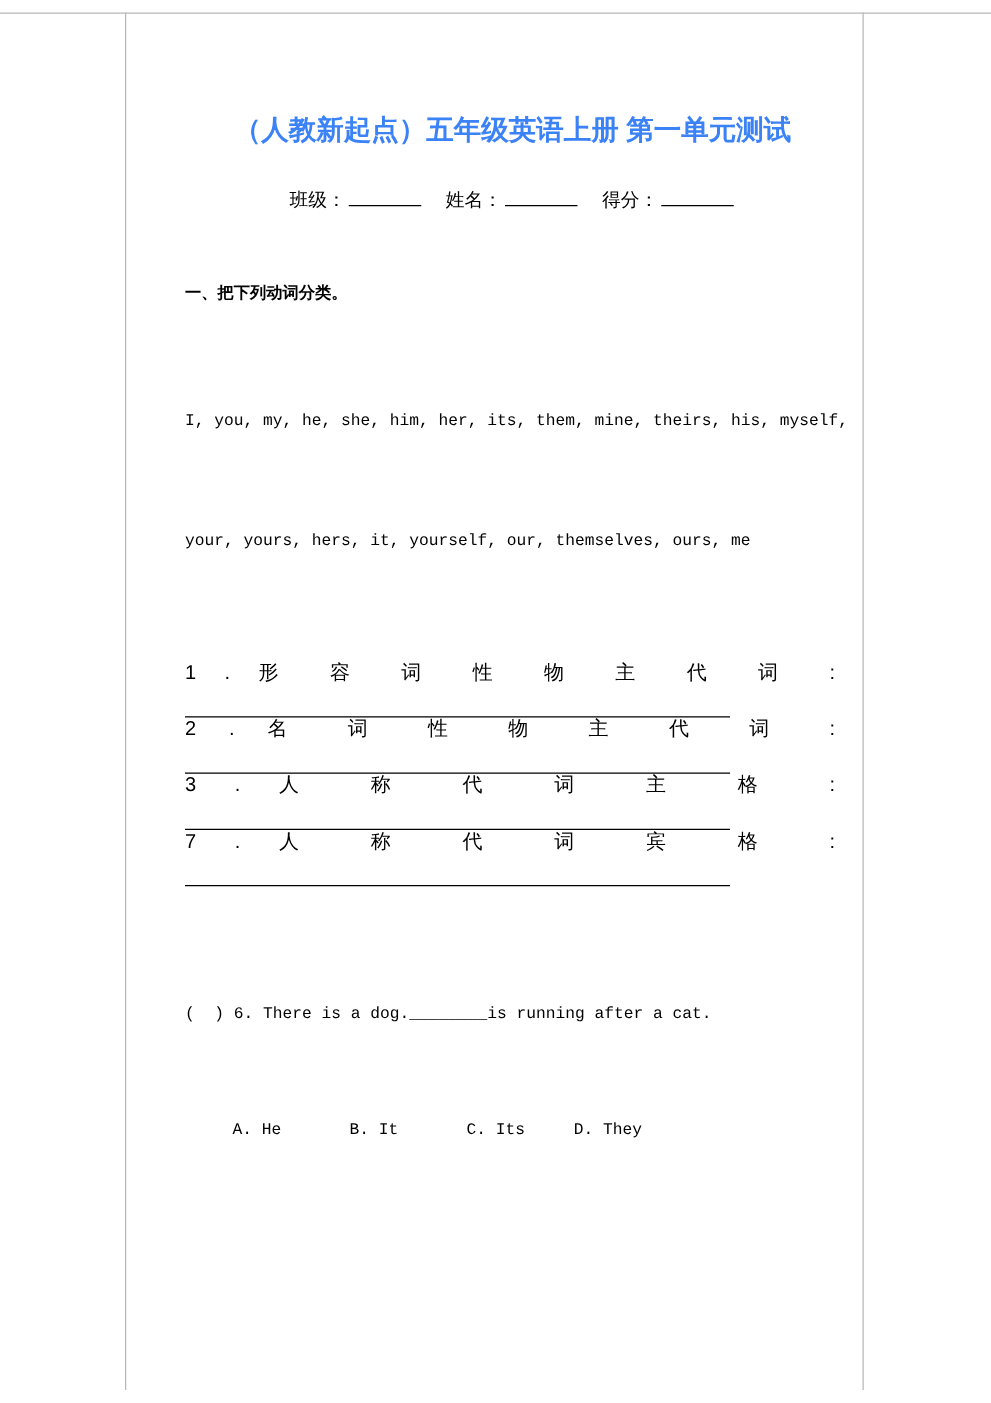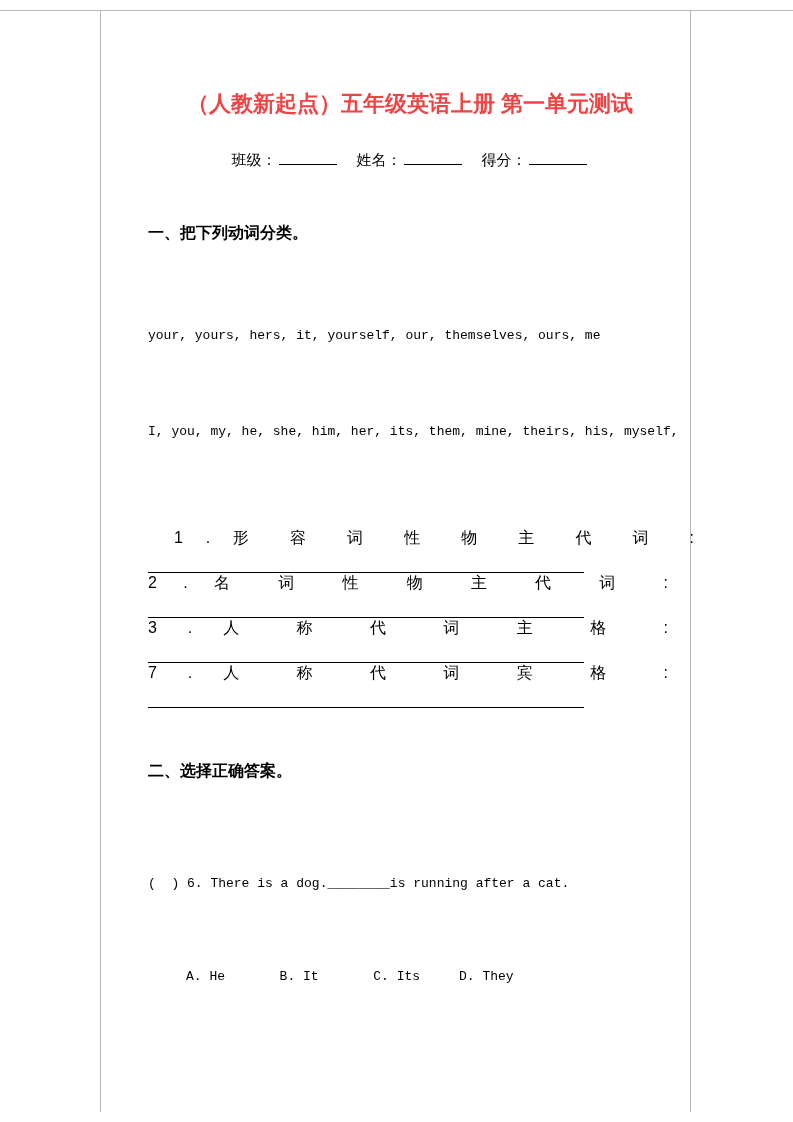--- a/index.html
+++ b/index.html
@@ -33,61 +33,61 @@
     position: absolute;
     left: 148px; top: 0;
     width: 524px;
   }
   .title {
     margin: 90px 0 0 0;
     font-size: 22px;
     line-height: 28px;
     font-weight: bold;
     text-align: center;
-    color: #ef4444;
+    color: #3b82f6;
     font-family: "Liberation Sans", sans-serif;
   }
   .info {
     margin-top: 32px;
     text-align: center;
     font-size: 15px;
     line-height: 20px;
     white-space: nowrap;
   }
   .info-field { margin: 0 9px; }
   .blank {
     display: inline-block;
     width: 58px;
     height: 14px;
     border-bottom: 1px solid #000;
     margin: 0 2px;
     vertical-align: baseline;
   }
   .sec-heading {
     margin: 52px 0 0 0;
-    font-size: 16px;
+    font-size: 13px;
     line-height: 22px;
     font-weight: bold;
   }
   .wordlist {
     margin-top: 12px;
     font-family: "Liberation Mono", "DejaVu Sans Mono", monospace;
     font-size: 13px;
     line-height: 32px;
     white-space: pre;
     letter-spacing: 0;
   }
   .item-line {
     width: 520px;
     font-size: 16px;
     line-height: 20px;
     text-align: justify;
     text-align-last: justify;
   }
-  .item-line.first { margin-top: 16px; margin-left: 26px; }
+  .item-line.first { margin-top: 16px; }
   .answer-line {
     margin-top: 24px;
     width: 436px;
     border-top: 1px solid #000;
     height: 0;
   }
   .questions {
     margin-top: 24px;
     font-family: "Liberation Mono", "DejaVu Sans Mono", monospace;
     font-size: 13px;
@@ -108,37 +108,36 @@
 
     <h1 class="title">（人教新起点）五年级英语上册 第一单元测试</h1>
 
     <div class="info">
       <span class="info-field"><span>班级：</span><span class="blank"></span></span><span class="info-field"><span>姓名：</span><span class="blank"></span></span><span class="info-field"><span>得分：</span><span class="blank"></span></span>
     </div>
 
     <h2 class="sec-heading">一、把下列动词分类。</h2>
 
     <div class="wordlist">
+      <div>I, you, my, he, she, him, her, its, them, mine, theirs, his, myself,</div>
       <div>your, yours, hers, it, yourself, our, themselves, ours, me</div>
-      <div>I, you, my, he, she, him, her, its, them, mine, theirs, his, myself,</div>
     </div>
 
     <div class="item-line first">1 . 形 容 词 性 物 主 代 词 :</div>
     <div class="answer-line"></div>
 
     <div class="item-line">2 . 名 词 性 物 主 代 词 :</div>
     <div class="answer-line"></div>
 
     <div class="item-line">3 . 人 称 代 词 主 格 :</div>
     <div class="answer-line"></div>
 
     <div class="item-line">7 . 人 称 代 词 宾 格 :</div>
     <div class="answer-line"></div>
 
-    <h2 class="sec-heading">二、选择正确答案。</h2>
 
     <div class="questions">
       <div class="q-stem">(  ) 6. There is a dog.________is running after a cat.</div>
       <div class="q-options">A. He       B. It       C. Its     D. They</div>
 
       
       
 
       
       

